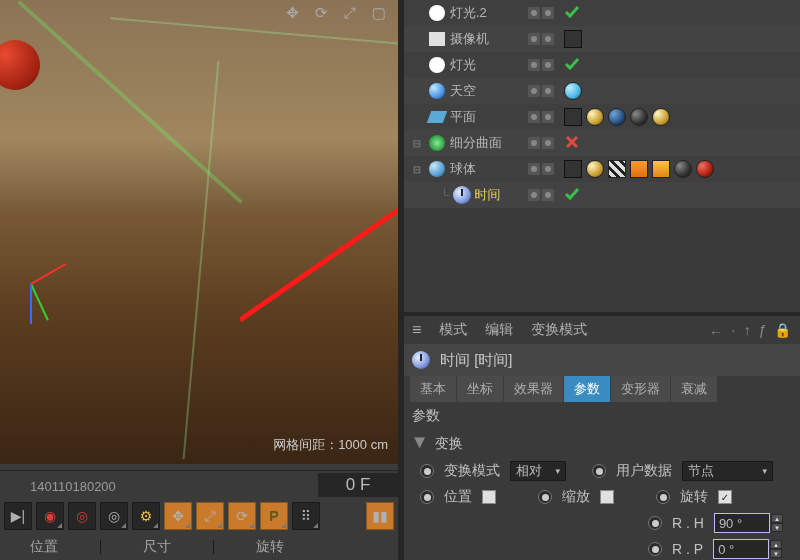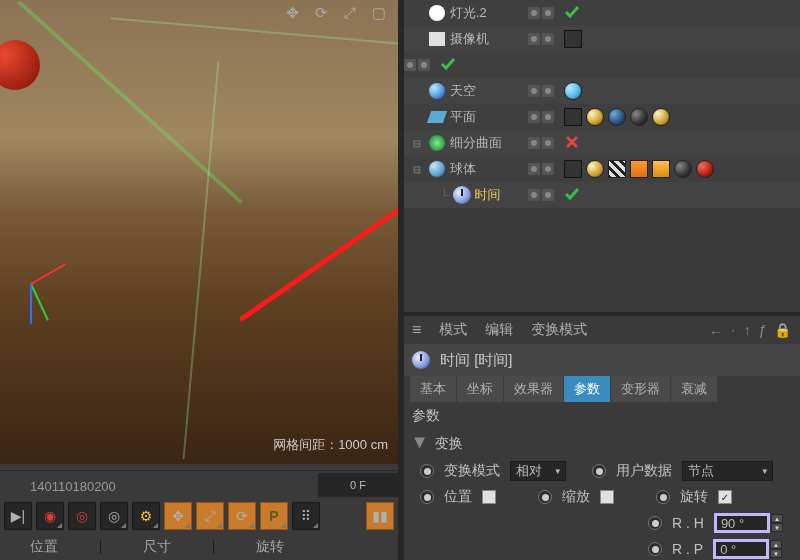--- a/index.html
+++ b/index.html
@@ -29,21 +29,21 @@
 
 .vp-icons { position: absolute; top: 4px; right: 6px; color: #aaa; font-size: 15px; letter-spacing: 6px; }
 
 
 .arrow-svg { position: absolute; left: 240px; top: 130px; width: 200px; height: 200px; pointer-events: none; }
 
 
 .ruler { position: absolute; left: 0; top: 470px; width: 398px; height: 28px; background: #3a3a3a; border-top: 1px solid #262626; }
 .ruler-nums { display: flex; padding-top: 8px; padding-left: 30px; color: #999; font-size: 13px; }
 .ruler-cur { position: absolute; top: 2px; right: 0; width: 80px; height: 24px; background: #262626; color: #bbb;
-  text-align: center; line-height: 24px; font-size: 11px; }
+  text-align: center; line-height: 24px; font-size: 17px; }
 
 
 .toolbar { position: absolute; left: 0; top: 498px; width: 398px; height: 36px; background: #3a3a3a; display: flex; gap: 4px; padding: 4px; align-items: center; }
 .tbtn { width: 28px; height: 28px; background: #262626; border: 1px solid #1a1a1a; display: flex; align-items: center; justify-content: center; font-size: 14px; position: relative; cursor: pointer; }
 .tbtn.orange { background: #c97a2a; border-color: #8f5518; }
 .tbtn .tri { position: absolute; right: 1px; bottom: 1px; width: 0; height: 0; border-left: 5px solid transparent; border-bottom: 5px solid #777; }
 
 
 .bottom-tabs { position: absolute; left: 0; top: 534px; width: 398px; height: 26px; background: #3a3a3a; display: flex; gap: 2px; padding-left: 30px; align-items: center; color: #a5a5a5; font-size: 14px; }
 .bottom-tabs .sep { width: 1px; height: 14px; background: #1a1a1a; margin: 0 40px; }
@@ -105,21 +105,21 @@
 .am-group { padding: 5px 12px; color: #c0c0c0; font-size: 14px; }
 .am-group .disc { display:inline-block; transform: rotate(90deg); margin-right: 4px; color:#888; }
 .am-params { padding: 0 4px; }
 .am-prow { display: flex; align-items: center; height: 26px; gap: 10px; font-size: 14px; color: #c0c0c0; }
 .radio { width: 14px; height: 14px; border-radius: 50%; border: 1px solid #777; background: #2c2c2c; display: inline-flex; align-items: center; justify-content: center; flex-shrink: 0; }
 .radio.on::after { content:''; width: 7px; height: 7px; border-radius: 50%; background: #ccc; }
 .pselect { height: 20px; background: #262626; border: 1px solid #1a1a1a; color: #bbb; padding: 0 5px; display: flex; align-items: center; justify-content: space-between; gap: 8px; font-size: 13px; }
 .pselect .ar { font-size: 9px; }
 .cb { width: 14px; height: 14px; background: #e0e0e0; border: 1px solid #888; display: flex; align-items: center; justify-content: center; font-size: 10px; color: #222; }
 .spin-field { display: flex; align-items: center; }
-.spin-field input { width: 56px; height: 20px; background: #262626; border: 3px solid #c4b5fd; color: #bbb; padding: 0 4px; font-size: 13px; }
+.spin-field input { width: 56px; height: 20px; background: #262626; border: 1px solid #c4b5fd; color: #bbb; padding: 0 4px; font-size: 13px; }
 .spin-btns { display: flex; flex-direction: column; margin-left: 1px; }
 .spin-btns span { width: 12px; height: 9px; background: #505050; border: 1px solid #2a2a2a; font-size: 7px; text-align: center; line-height: 7px; color: #ddd; cursor: pointer; }
 </style>
 </head>
 <body>
 
 <div class="viewport">
   <div class="viewport-render">
     <div class="floor"></div>
     <div class="ball"></div>
@@ -206,20 +206,27 @@
       </div>
       <div class="om-flags">
         <span class="flag-dot"></span>
         <span class="flag-dot"></span>
       </div>
       <div class="om-rt">
         <span class="tag oct"></span>
       </div>
     </div>
     <div class="om-row">
+      <div class="om-left">
+        <span class="tree-icn"></span>
+        <span class="obj-icn">
+          <span class="light-ic"></span>
+        </span>
+        <span class="om-name">灯光</span>
+      </div>
       <div class="om-flags">
         <span class="flag-dot"></span>
         <span class="flag-dot"></span>
       </div>
       <div class="om-rt">
         <span><svg class="chk" viewBox="0 0 16 16">
             <path d="M2 8 L6 12 L14 3" stroke="#3cbe4a" stroke-width="3" fill="none"></path>
           </svg></span>
       </div>
     </div>

